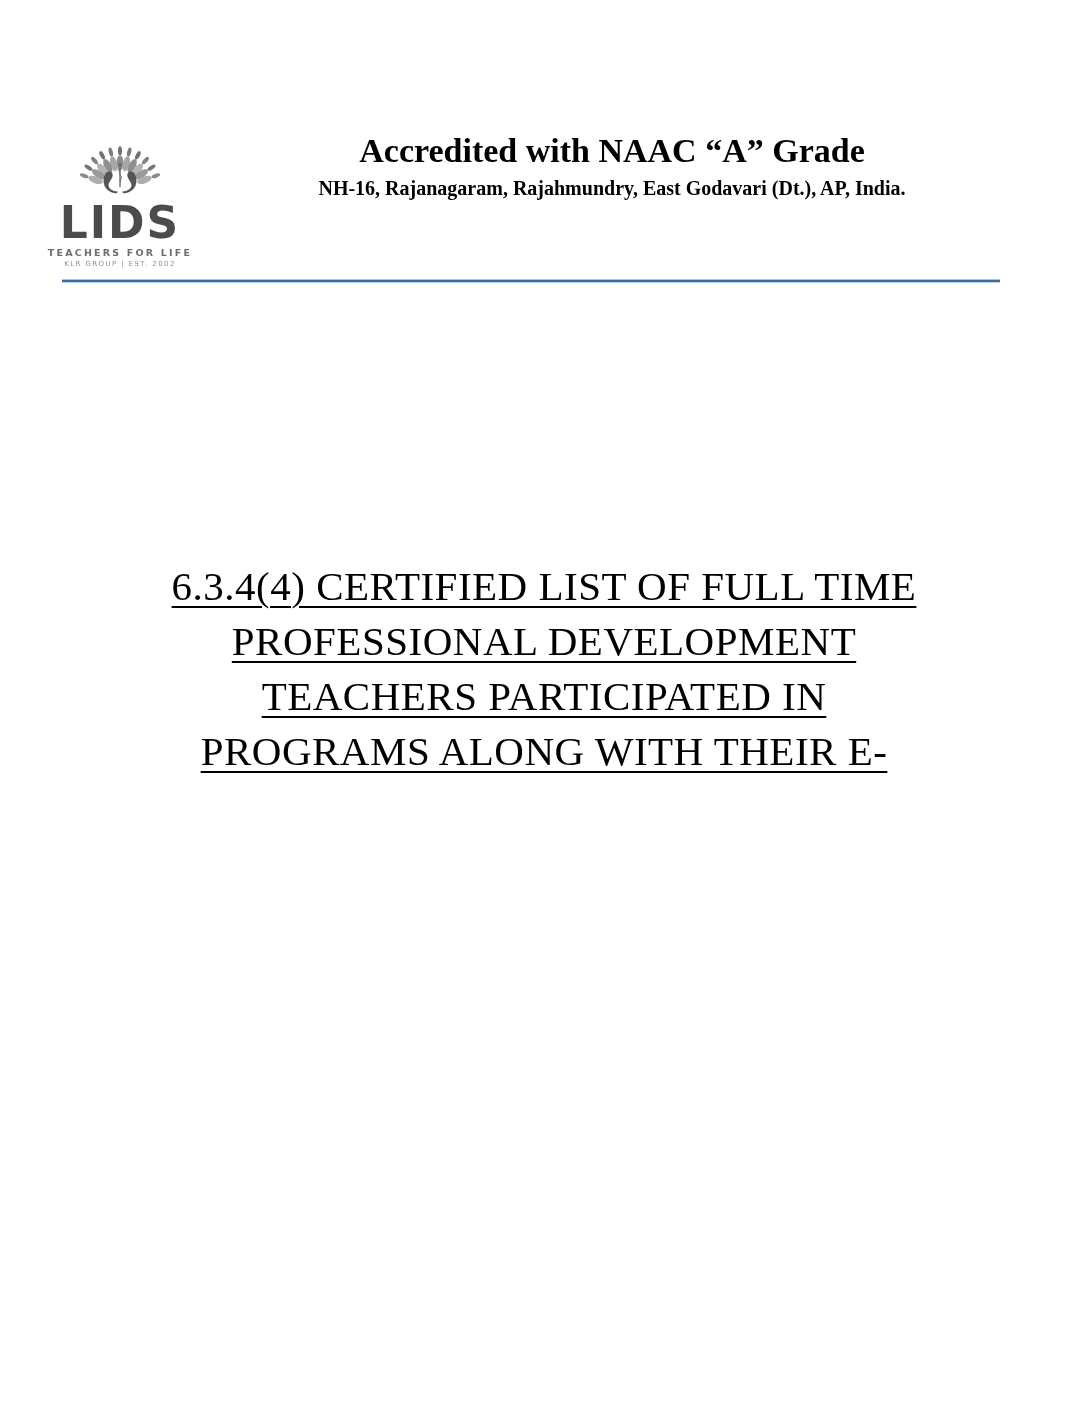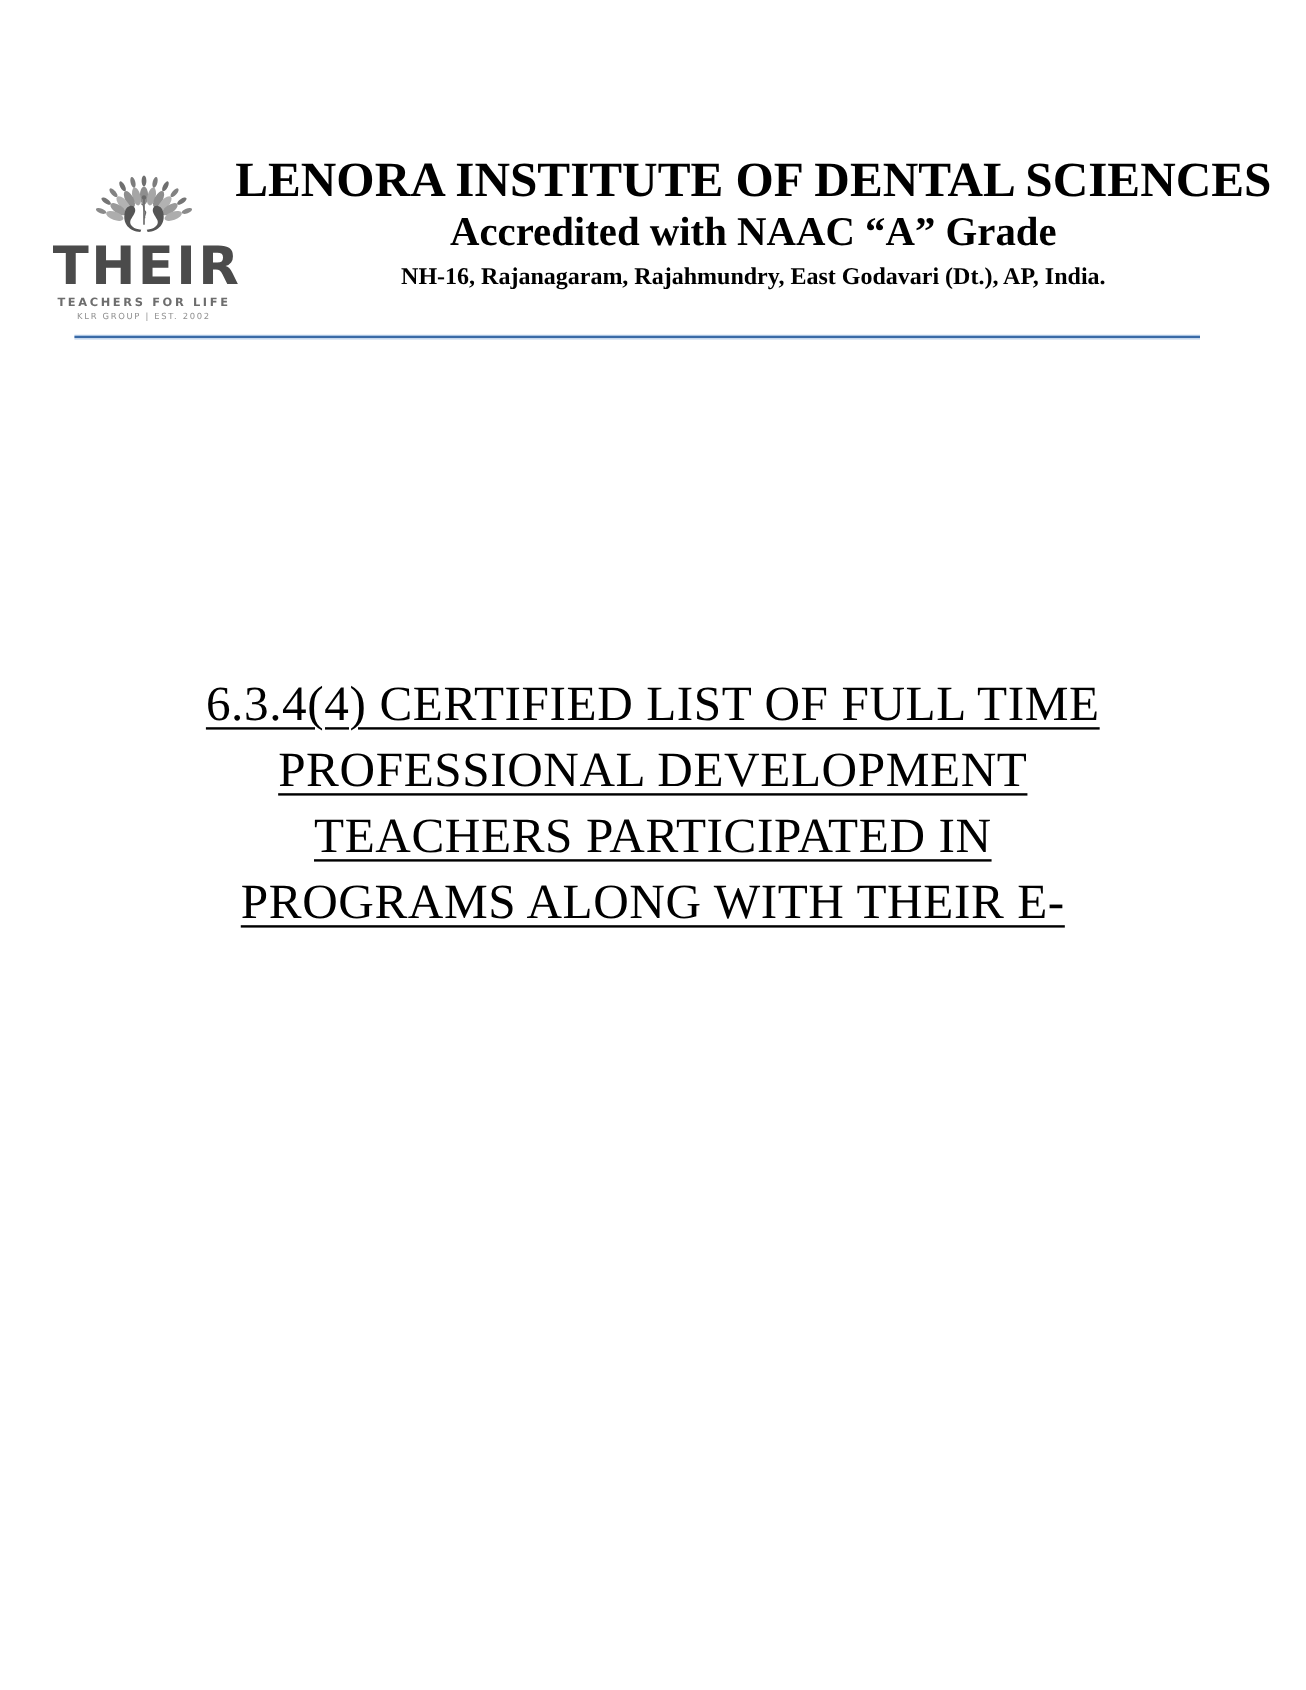--- a/index.html
+++ b/index.html
@@ -164,27 +164,26 @@
           </g>
 
           <rect x="59.1" y="50" width="1.8" height="28" fill="#6a6a6a"></rect>
           <circle cx="60" cy="48" r="2.4" fill="#6a6a6a"></circle>
           <path d="M57,55 C62,57 58,61 61,63 C64,65 59,68 61,71" stroke="#6a6a6a" stroke-width="1.3" fill="none"></path>
 
           <path d="M56,86 C44,85 36,77 39,64 C40.5,57 48,55 50,60 C52,65 46,70 45,74 C44,79 49,83 57,83.5 Z" fill="#555555"></path>
           <path d="M64,86 C76,85 84,77 81,64 C79.5,57 72,55 70,60 C68,65 74,70 75,74 C76,79 71,83 63,83.5 Z" fill="#555555"></path>
         </svg>
       </span>
-      <div class="logo-acronym">THEIR</div>
+      <div class="logo-acronym">LIDS</div>
       <div class="logo-tagline">TEACHERS FOR LIFE</div>
       <div class="logo-subtagline">KLR GROUP | EST. 2002</div>
     </div>
 
     <div class="letterhead-text">
-      <h1 class="institute-name">LENORA INSTITUTE OF DENTAL SCIENCES</h1>
       <p class="accreditation">Accredited with NAAC “A” Grade</p>
       <p class="address">NH-16, Rajanagaram, Rajahmundry, East Godavari (Dt.), AP, India.</p>
     </div>
 
   </header>
 
   <div class="header-rule"></div>
 
   <main class="doc-body">
     <h2 class="doc-title">

